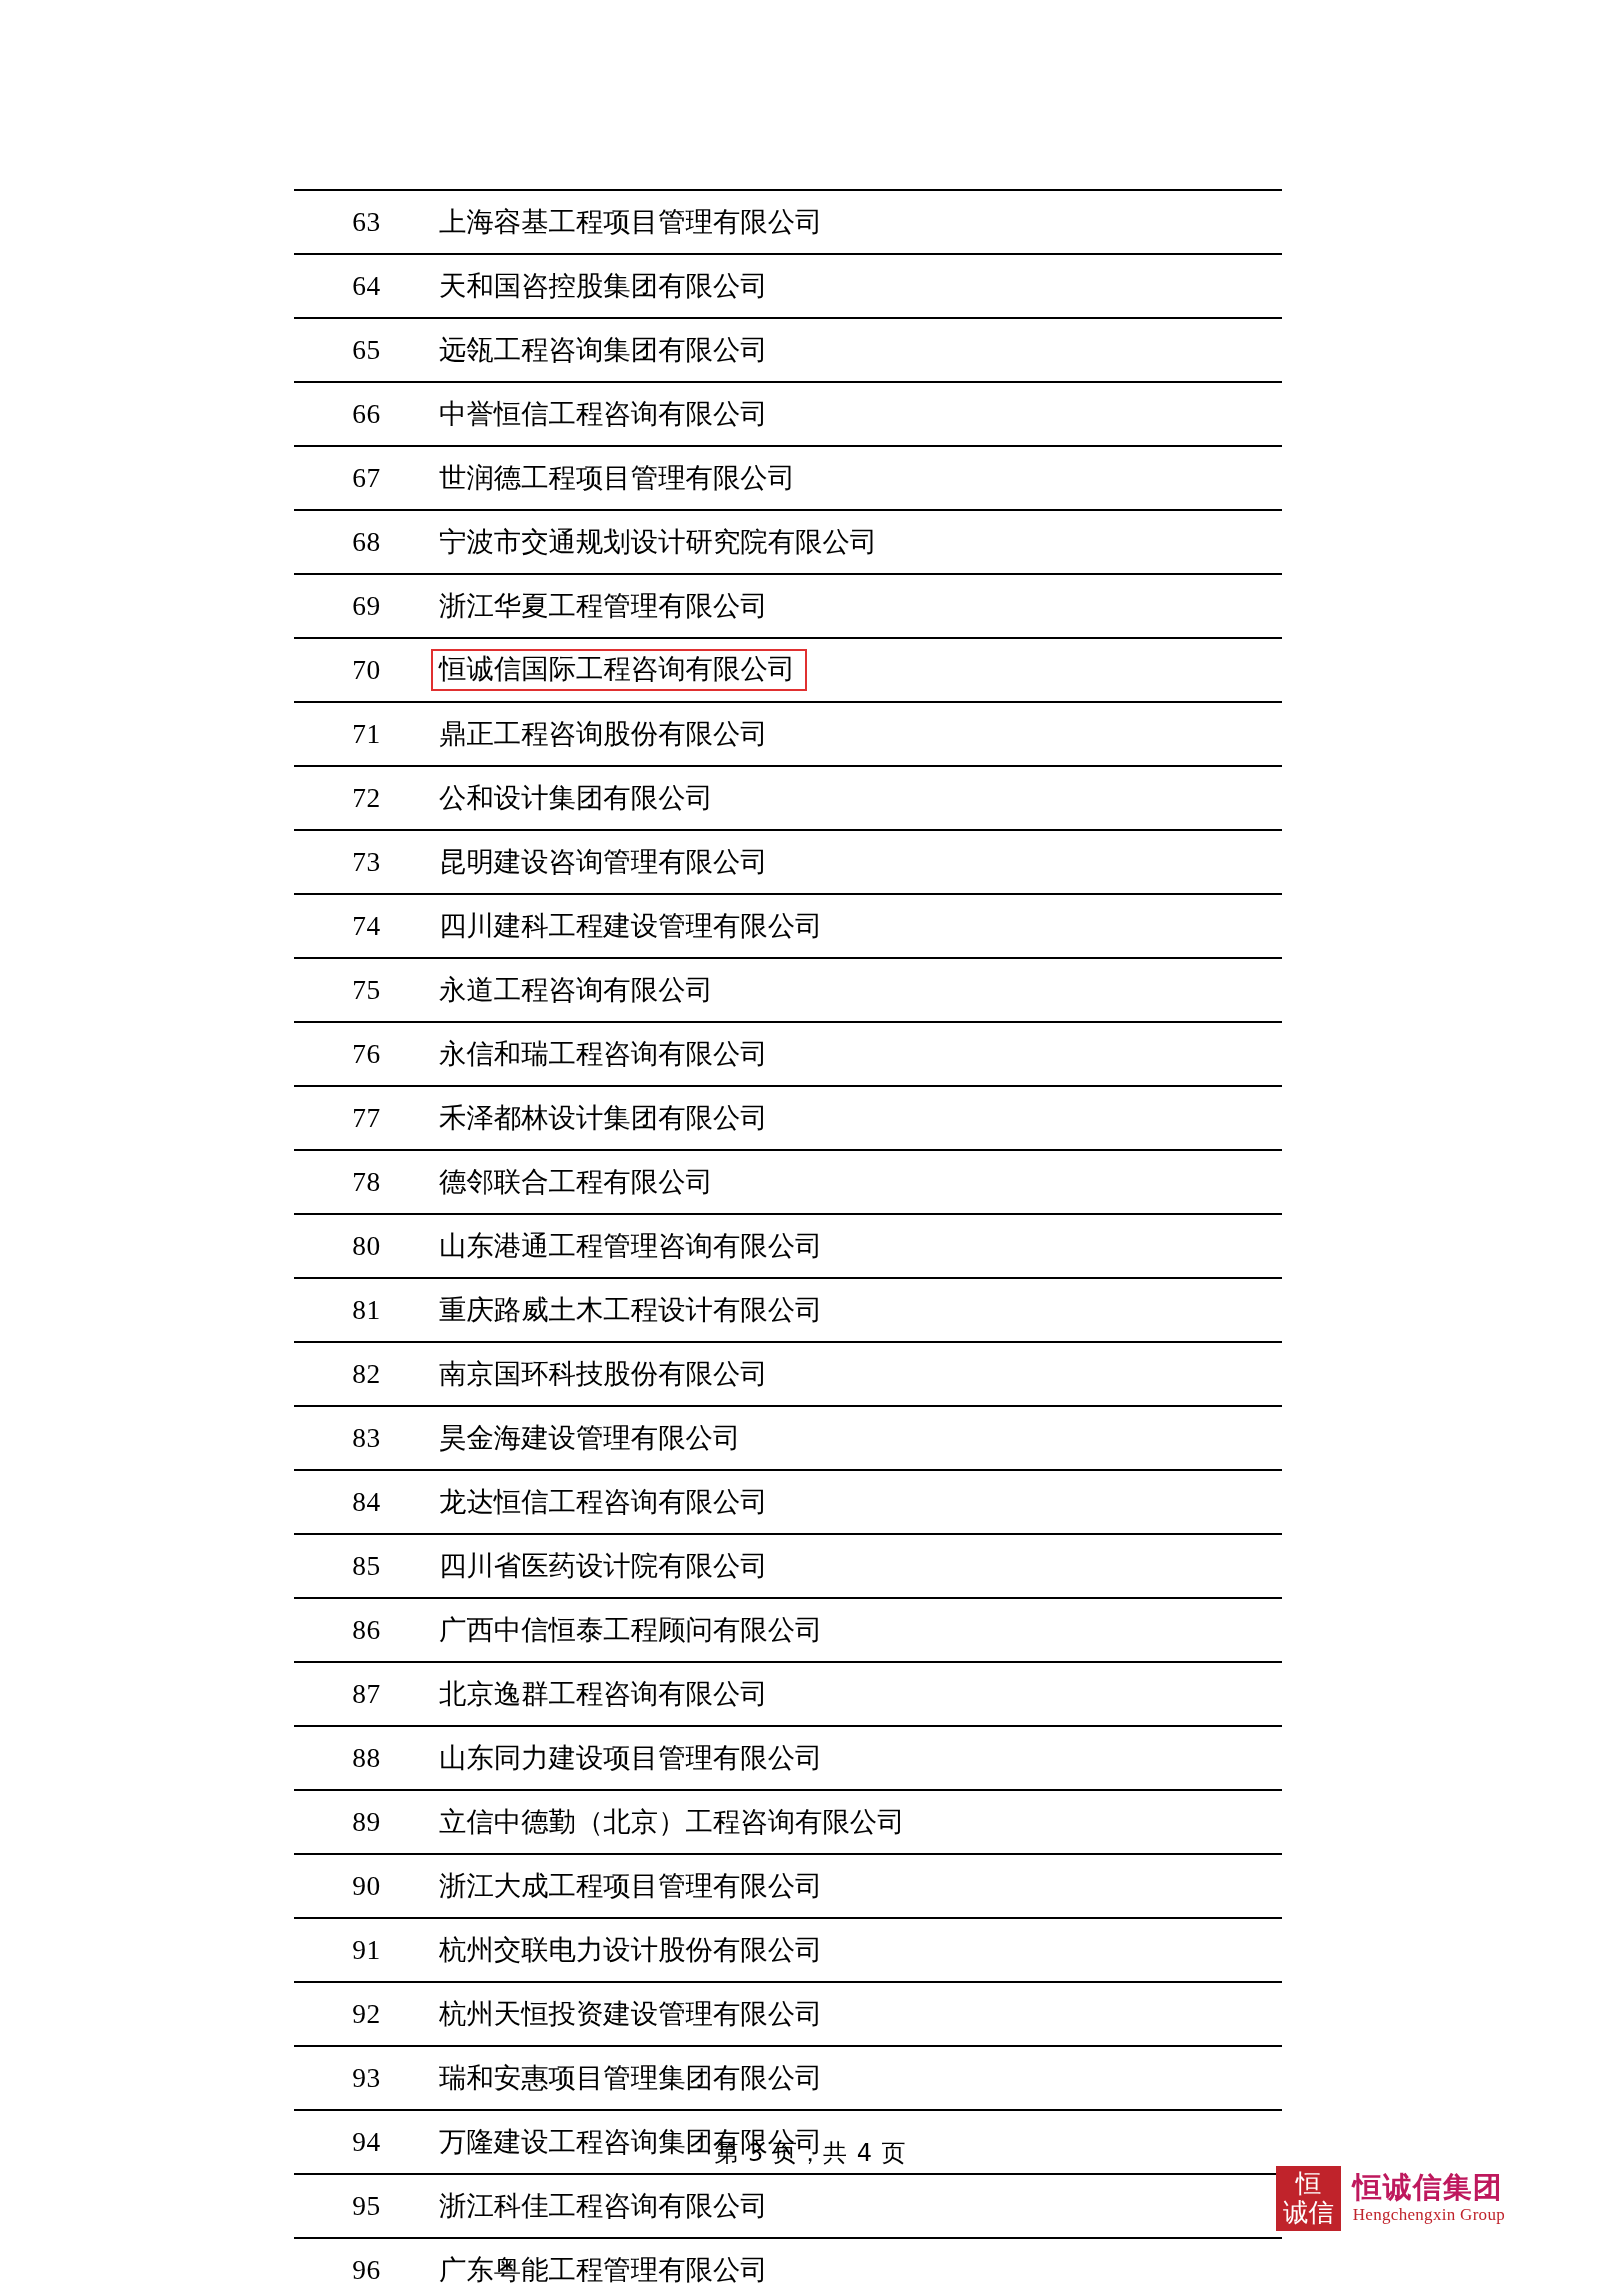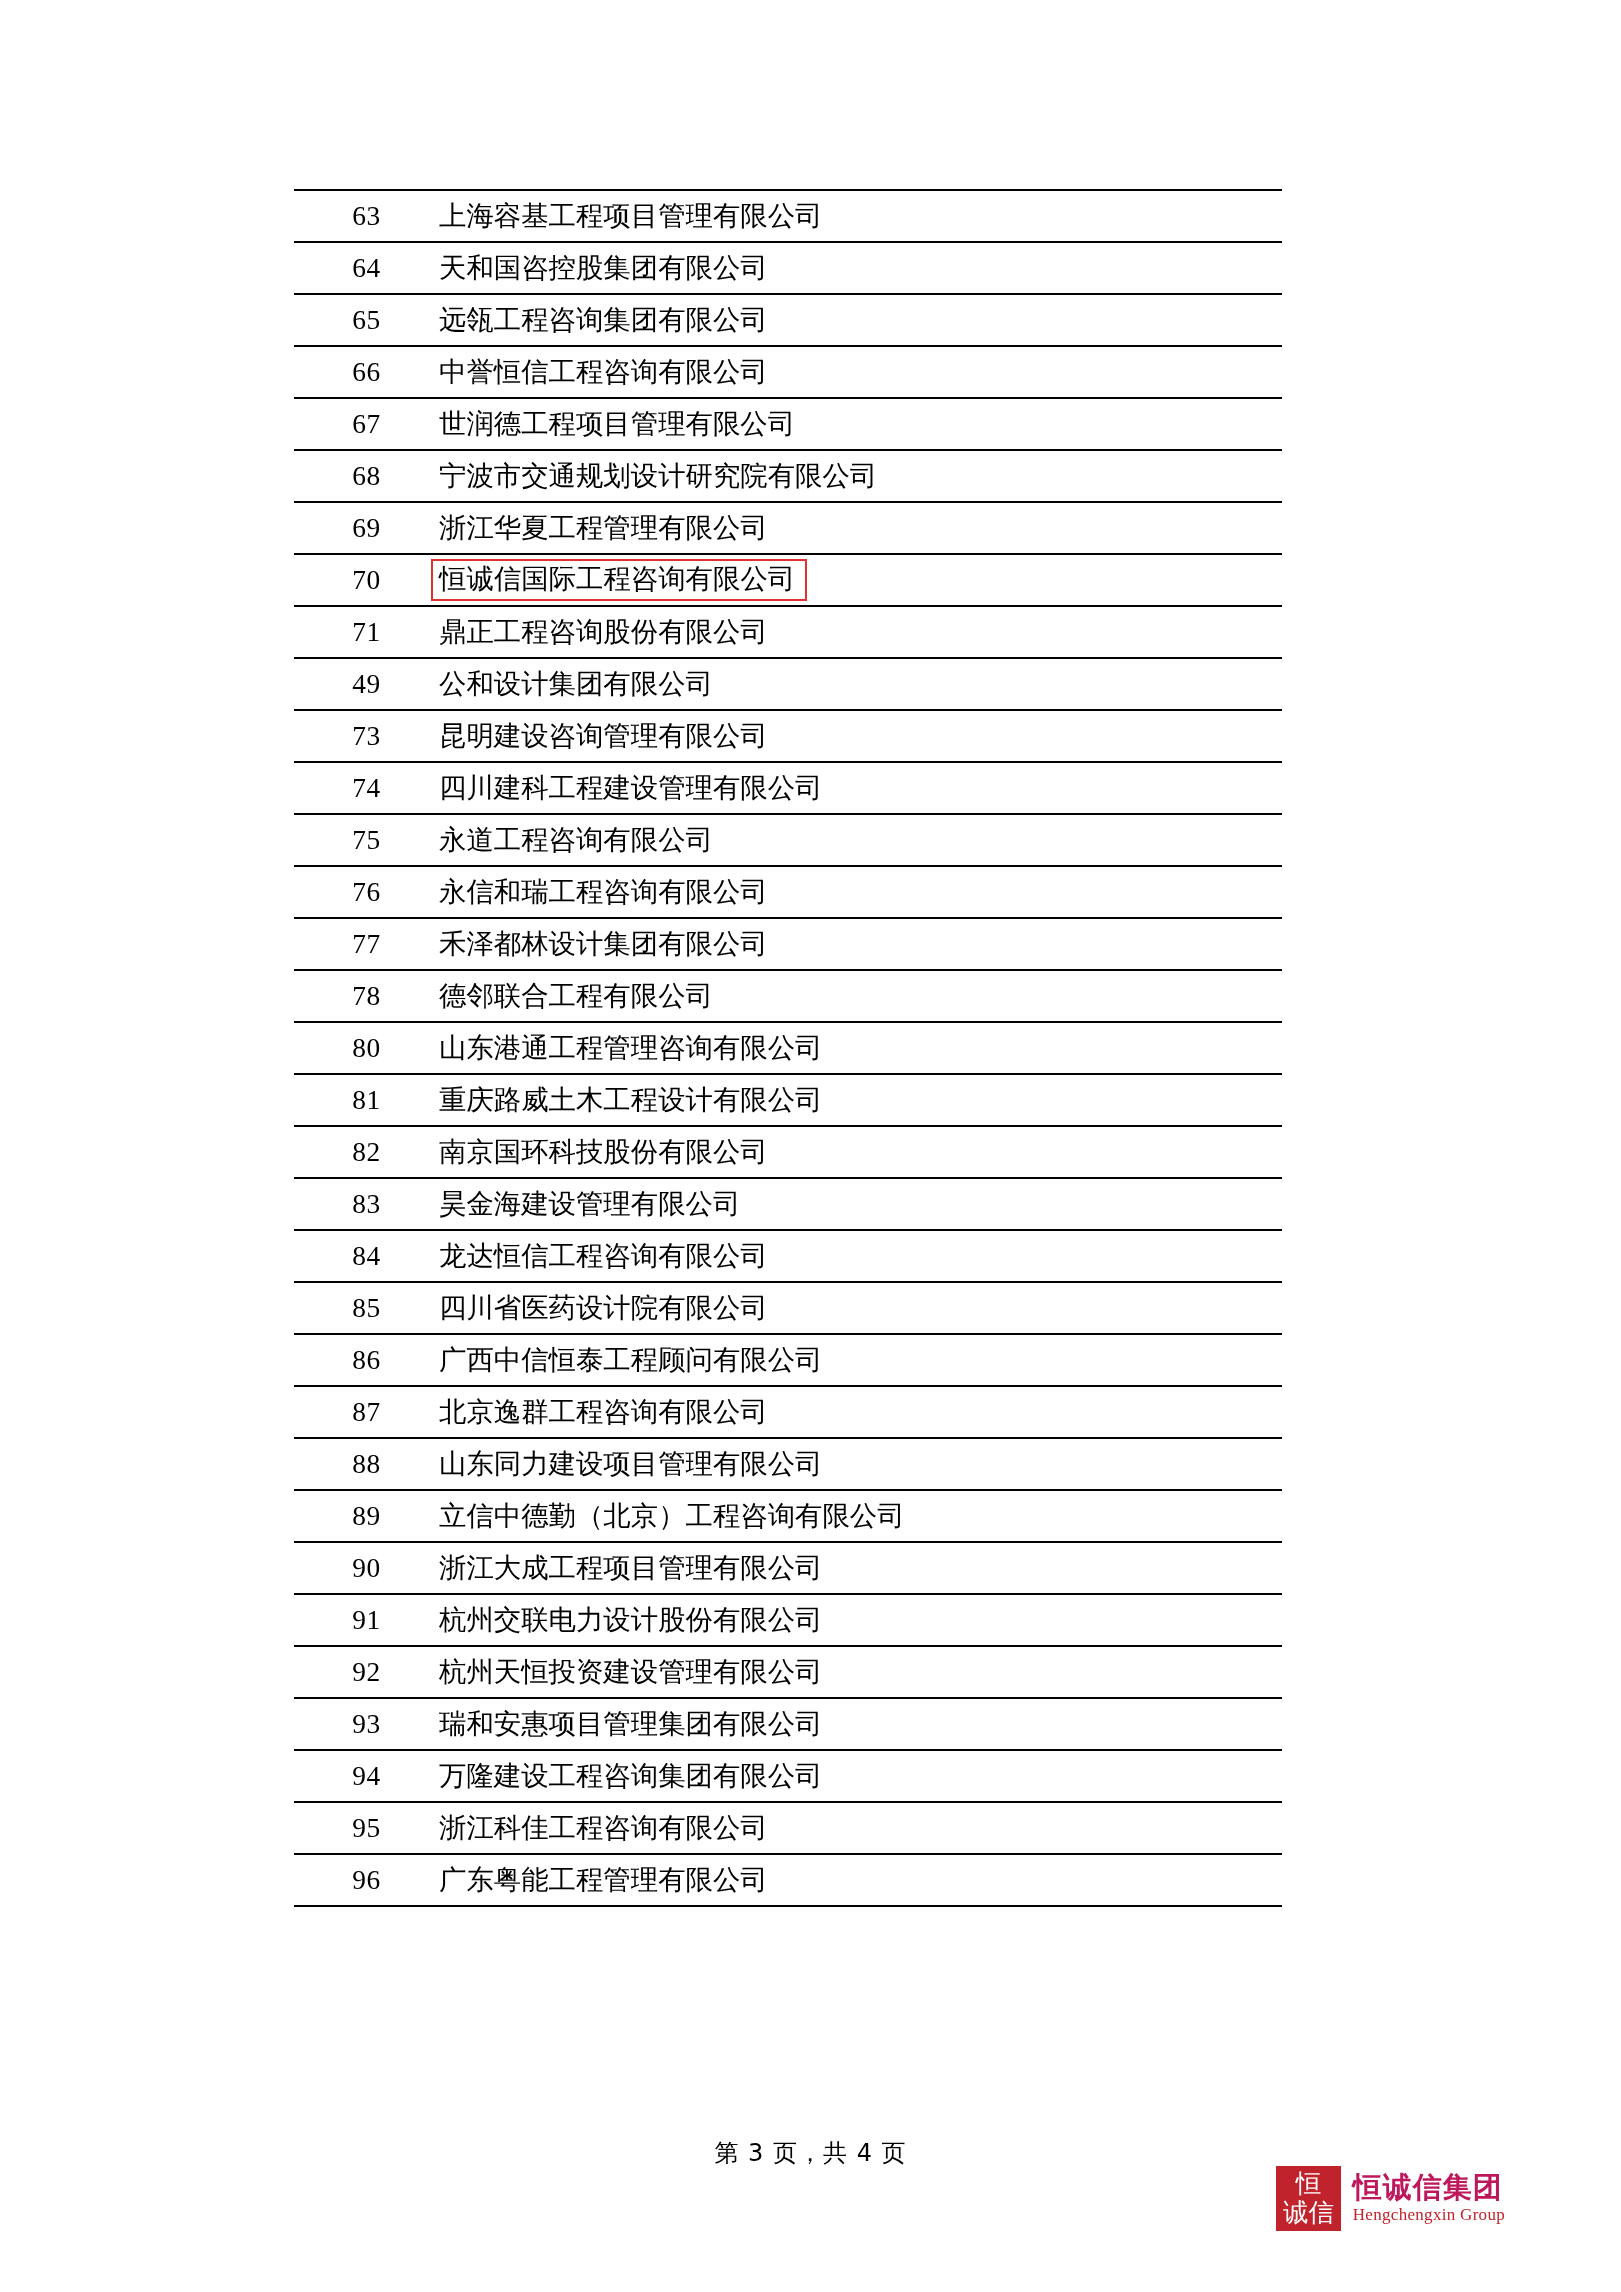--- a/index.html
+++ b/index.html
@@ -30,21 +30,21 @@
     width: 988px;
   }
 
   table.doc-table {
     border-collapse: collapse;
     width: 988px;
     table-layout: fixed;
   }
 
   table.doc-table tr {
-    height: 52px;
+    height: 64px;
     margin-top: 16px;
   }
 
   table.doc-table td {
     border-top: 2px solid #000;
     border-bottom: 2px solid #000;
     padding: 0;
     vertical-align: middle;
     font-size: 27.4px;
     line-height: 1.1;
@@ -164,21 +164,21 @@
           </tr>
           <tr>
             <td class="col-num">70</td>
             <td class="col-name"><span class="hl">恒诚信国际工程咨询有限公司</span></td>
           </tr>
           <tr>
             <td class="col-num">71</td>
             <td class="col-name">鼎正工程咨询股份有限公司</td>
           </tr>
           <tr>
-            <td class="col-num">49</td>
+            <td class="col-num">72</td>
             <td class="col-name">公和设计集团有限公司</td>
           </tr>
           <tr>
             <td class="col-num">73</td>
             <td class="col-name">昆明建设咨询管理有限公司</td>
           </tr>
           <tr>
             <td class="col-num">74</td>
             <td class="col-name">四川建科工程建设管理有限公司</td>
           </tr>

